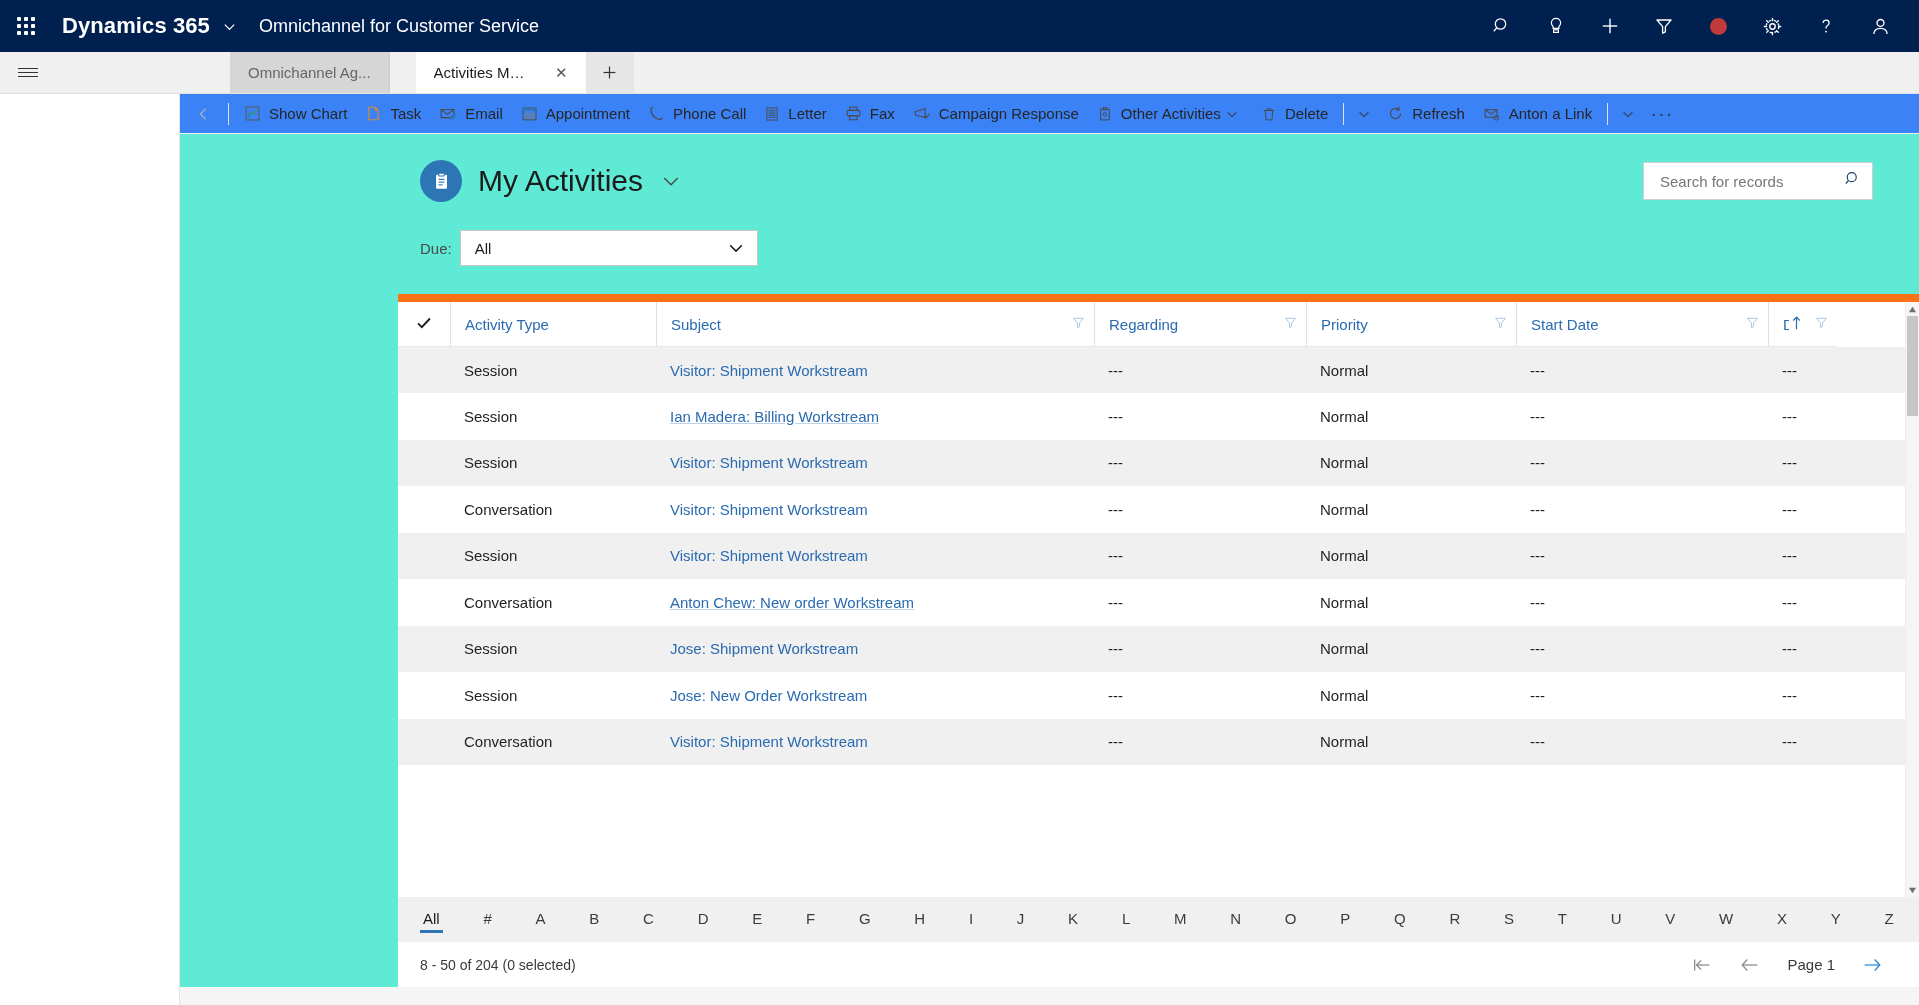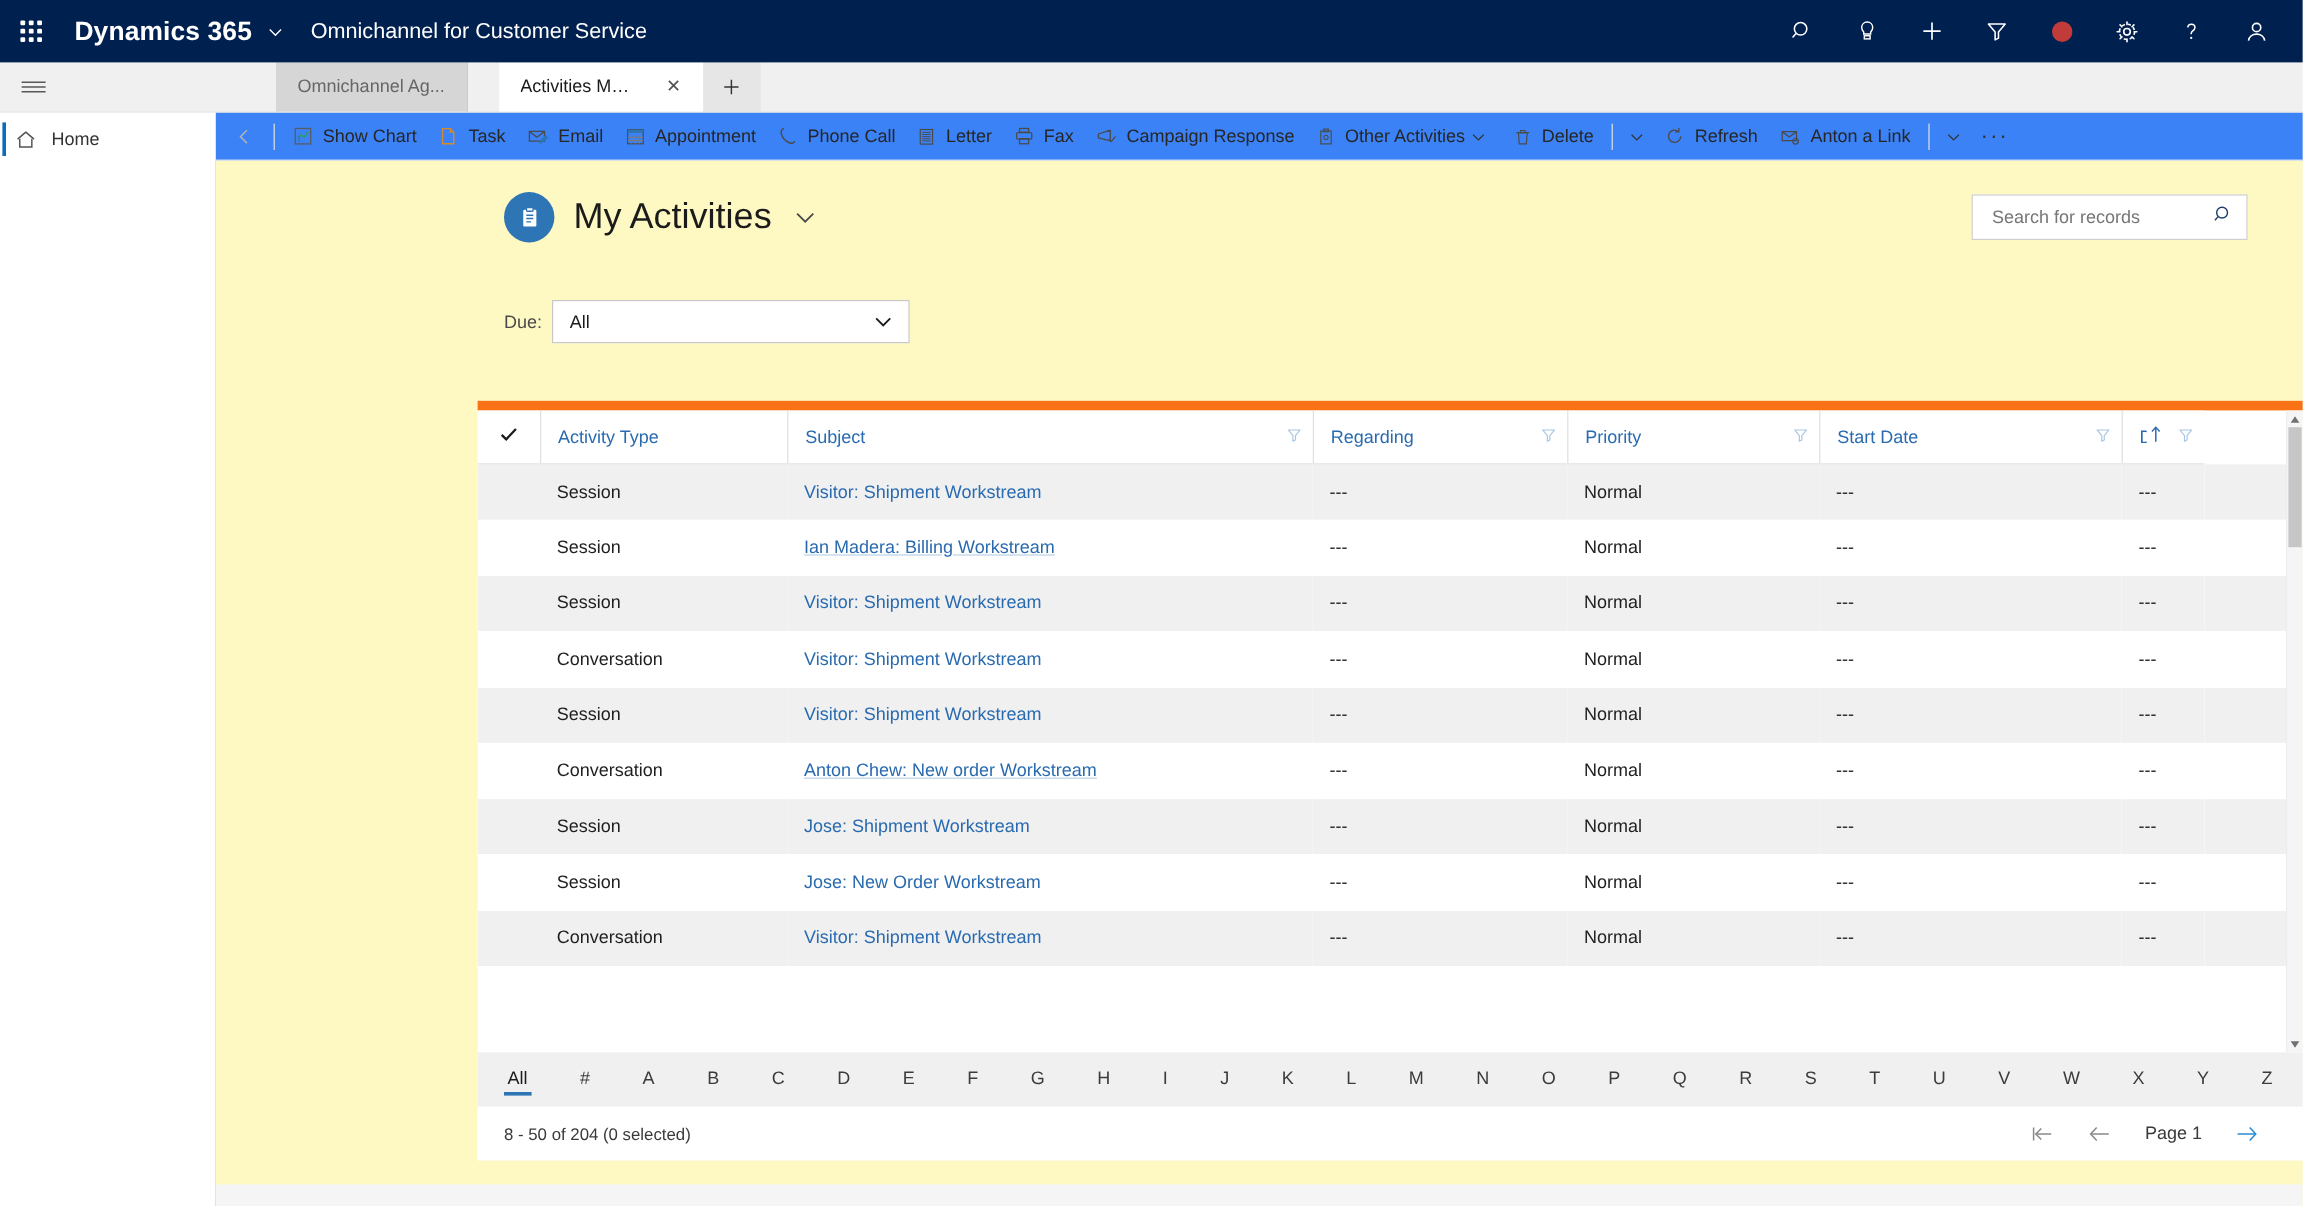--- a/index.html
+++ b/index.html
@@ -180,25 +180,24 @@
   .cmd-ellipsis {
     width: 40px; height: 40px;
     display: flex; align-items: center; justify-content: center;
     font-size: 19px; color: #333; cursor: pointer;
     letter-spacing: 1.5px;
   }
 
   
   .content {
     flex: 1 1 auto;
-    background: #fef9c3;
+    background: #5eead4;
     display: flex; flex-direction: column;
     min-height: 0;
     padding-left: 0;
-    gap: 20px;
   }
   .page-head {
     display: flex; align-items: center;
     padding: 26px 0 0 0;
     margin-left: 240px;
     margin-right: 0;
   }
   .view-bubble {
     width: 42px; height: 42px; border-radius: 50%;
     background: #2e75b6;
@@ -462,29 +461,20 @@
     <svg width="17" height="17" viewBox="0 0 20 20">
         <line x1="10" y1="3" x2="10" y2="17" stroke="#333" stroke-width="1.4"></line>
         <line x1="3" y1="10" x2="17" y2="10" stroke="#333" stroke-width="1.4"></line>
       </svg>
   </div>
 </div>
 
 <div class="body-wrap">
 
   <div class="leftrail">
-    <div class="rail-item selected">
-      <span class="rail-icon">
-        <svg width="19" height="19" viewBox="0 0 20 20">
-            <path d="M2.8 9.4L10 3.3l7.2 6.1" fill="none" stroke="#555" stroke-width="1.3" stroke-linejoin="round"></path>
-            <path d="M4.7 9v7.4h10.6V9" fill="none" stroke="#555" stroke-width="1.3"></path>
-          </svg>
-      </span>
-      <span>Home</span>
-    </div>
     <div class="rail-fill"></div>
   </div>
 
   <div class="main">
 
     <div class="cmdbar">
       <div class="cmd-back">
         <svg width="18" height="18" viewBox="0 0 20 20">
             <path d="M12 4l-6 6 6 6" fill="none" stroke="#b4b4b4" stroke-width="1.4"></path>
           </svg>

